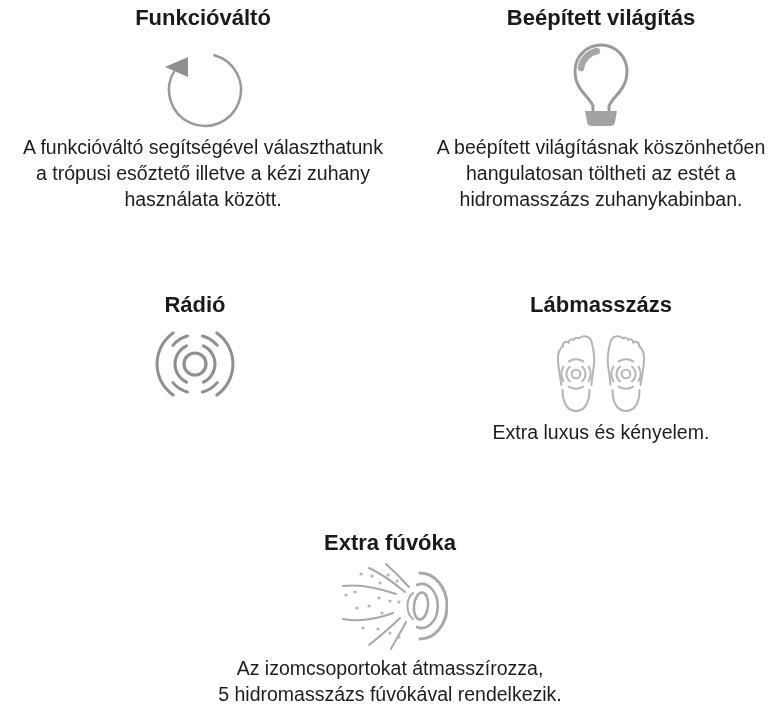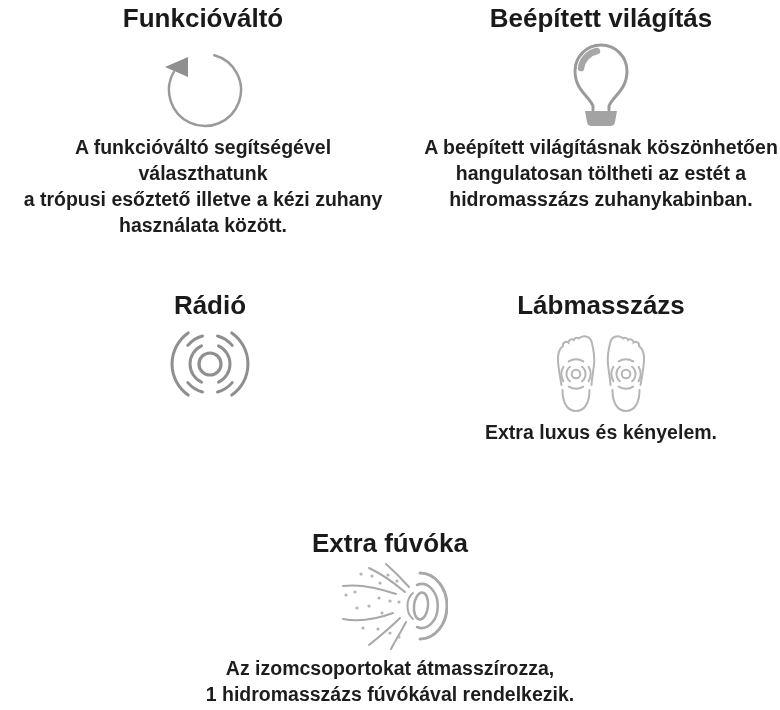--- a/index.html
+++ b/index.html
@@ -5,35 +5,35 @@
   html,body { margin:0; padding:0; background:#ffffff; }
   .page {
     position:relative; width:780px; height:710px;
     background:#ffffff; overflow:hidden;
     font-family:"Liberation Sans", sans-serif;
     color:#1a1a1a;
   }
   .feature { position:absolute; text-align:center; }
   .f1 { left:8px;   top:6px;   width:390px; }
   .f2 { left:406px; top:6px;   width:390px; }
-  .f3 { left:15px;   top:293px; width:390px; }
+  .f3 { left:0;   top:293px; width:390px; }
   .f4 { left:406px; top:293px; width:390px; }
   .f5 { left:165px; top:531px; width:450px; }
   .feature-title {
-    margin:0; font-size:26px; line-height:24px; font-weight:bold; color:#1a1a1a;
+    margin:0; font-size:22px; line-height:24px; font-weight:bold; color:#1a1a1a;
   }
   .icon-box { display:flex; justify-content:center; align-items:center; }
   .f1 .icon-box { margin-top:14px; height:88px; }
   .f2 .icon-box { margin-top:10px; height:92px; }
   .f3 .icon-box { margin-top:8px;  height:78px; }
   .f4 .icon-box { margin-top:12px; height:84px; }
   .f5 .icon-box { margin-top:6px;  height:92px; }
   .feature-desc {
     margin:2px 0 0 0; font-size:19.5px; line-height:26px;
-    color:#1d1d1d; white-space:pre-line;font-weight:bold;
+    color:#1d1d1d; white-space:pre-line;
   }
   .f3 .feature-desc { margin-top:16px; }
   .f4 .feature-desc { margin-top:6px; }
   .f5 .feature-desc { margin-top:2px; }
   svg { display:block; }
   .stroke-mid   { fill:none; stroke:#9a9a9a; }
   .stroke-radio { fill:none; stroke:#8f8f8f; }
   .stroke-light { fill:none; stroke:#b5b5b5; }
   .stroke-spray { fill:none; stroke:#a8a8a8; }
 </style>
@@ -141,16 +141,16 @@
             <circle cx="49" cy="52" r="1.6"></circle>
           <circle cx="24" cy="47" r="1.6"></circle>
             <circle cx="30" cy="67" r="1.6"></circle>
           <circle cx="45" cy="68" r="1.6"></circle>
             <circle cx="57" cy="72" r="1.6"></circle>
           <circle cx="66" cy="76" r="1.6"></circle>
         </g>
       </svg>
     </div>
     <p class="feature-desc">Az izomcsoportokat átmasszírozza,
-1 hidromasszázs fúvókával rendelkezik.</p>
+5 hidromasszázs fúvókával rendelkezik.</p>
   </section>
 
 </div>
 
 </body></html>

